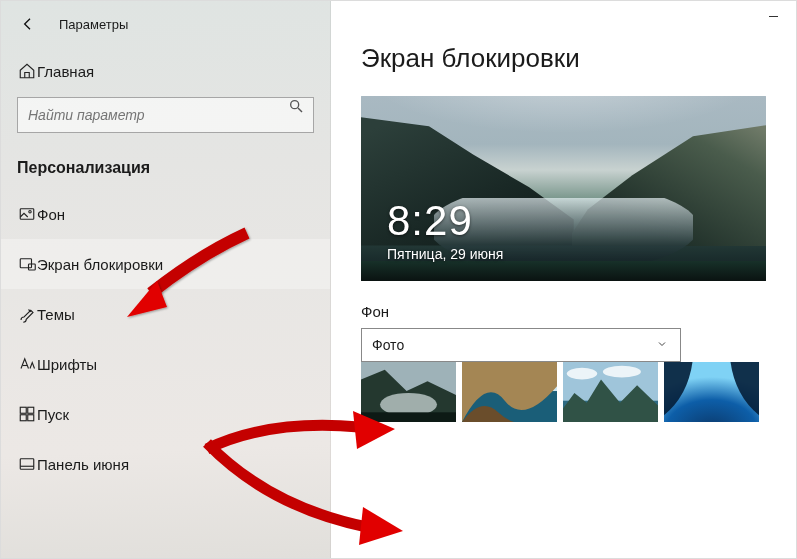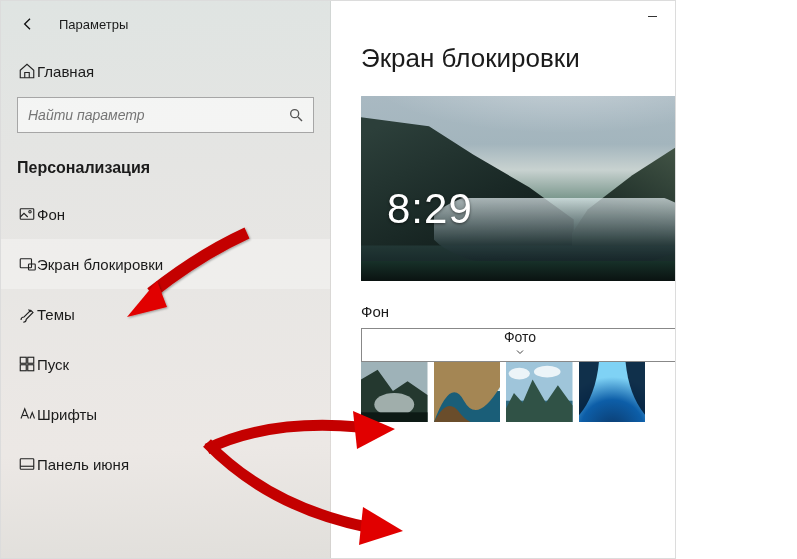--- a/index.html
+++ b/index.html
@@ -1,20 +1,20 @@
 <!DOCTYPE html>
 <html><head>
 <meta charset="utf-8">
 <style>
   * { box-sizing: border-box; margin: 0; padding: 0; }
   html, body { overflow: hidden; }
   body { font-family: "Segoe UI", Tahoma, sans-serif; font-size: 14px; color: #1b1b1b; }
 
   .window {
-    width: 676px; height: 559px; position: relative; background: #15803d;
+    width: 797px; height: 559px; position: relative; background: #15803d;
     border: 1px solid #dcdcdc; overflow: hidden;
   }
 
   
   .sidebar {
     position: absolute; left: 0; top: 0; width: 330px; height: 100%;
     background: linear-gradient(178deg, #dfe4e2 0%, #e5e5e3 30%, #ece8e5 80%, #e1dfdb 100%);
     padding-top: 0;
     border-right: 1px solid rgba(0,0,0,.06);
   }
@@ -34,21 +34,21 @@
     cursor: pointer;
   }
   .nav-row .ic { width: 20px; display:flex; justify-content:center; color:#222; }
   .nav-row .ic svg { width:18px; height:18px; stroke:#222; stroke-width:1.5; fill:none; }
   .nav-row .lbl { font-size: 15px; }
 
   .search-wrap { padding: 0 16px 10px 16px; margin-top: 6px; }
   .search-box {
     position: relative; background: rgba(255,255,255,.6);
     border: 1px solid #a6a6a6; height: 36px;
-    display:flex; align-items:center;
+    display:flex; 
   }
   .search-box input {
     flex:1; border:0; background:transparent; outline:0; height:100%;
     padding: 0 10px; font-size: 14px; font-style: italic; color:#555;
   }
   .search-box .sicon { width: 34px; display:flex; justify-content:center; }
 
   .section-header {
     font-size: 16px; font-weight: 600; padding: 16px 16px 10px 16px;
   }
@@ -88,32 +88,32 @@
   }
   .preview .lake { position:absolute; left:18%; right:18%; top:55%; height:40%;
      background: linear-gradient(180deg, rgba(230,240,244,.7) 0%, rgba(40,60,62,.8) 65%, #0e1a1e 100%);
      clip-path: ellipse(52% 60% at 50% 40%);
      filter: blur(.3px);
   }
   .preview .shore { position:absolute; left:0; right:0; bottom:0; height:20px;
      background: linear-gradient(180deg, #173129 0%, #0a1311 100%);
   }
   .preview .clock {
-    position:absolute; left:26px; top:92px; color:#fff;
+    position:absolute; left:26px; top:104px; color:#fff;
     text-shadow: 0 1px 3px rgba(0,0,0,.55);
   }
   .preview .clock .time { font-size:42px; font-weight:300; letter-spacing:1px; line-height:1; }
   .preview .clock .date { font-size:14px; margin-top:4px; }
 
   .sublabel { font-size:15px; margin-top:22px; margin-bottom:8px; }
 
   .dropdown {
     width: 320px; height: 34px; border:1px solid #888; background:#fff;
     display:flex; align-items:center; justify-content:space-between;
-    padding: 0 12px 0 10px; cursor:pointer; font-size:14px;flex-direction:column;
+    padding: 0 12px 0 10px; cursor:pointer; font-size:14px;
   }
   .dropdown svg { width:12px; height:12px; stroke:#444; fill:none; stroke-width:2; }
 
   .thumbs { display:flex; gap:6px; margin-top:0; }
   .thumb { width:95px; height:60px; cursor:pointer; position:relative; overflow:hidden; }
   .thumb svg { width:100%; height:100%; display:block; }
 
   .browse-btn {
     margin-top:16px; width:170px; height:34px; border:1px solid #8a8a8a;
     background:#ccc; text-align:center; line-height:32px; cursor:pointer;
@@ -190,37 +190,37 @@
           <svg viewBox="0 0 24 24">
               <path d="M4 20 c0-3 2-4 4-4 l9-9 3 3 -9 9 c0 2-1 4-4 4"></path>
               <path d="M14 6 l3 3"></path>
             </svg>
         </span>
         <span class="lbl">Темы</span>
       </div>
       <div class="nav-row">
         <span class="ic">
           <svg viewBox="0 0 24 24">
+              <path d="M4 18 L9 5 L14 18"></path>
+              <path d="M6 14 H12"></path>
+              <path d="M16 18 L19 10 L22 18"></path>
+            </svg>
+        </span>
+        <span class="lbl">Шрифты</span>
+      </div>
+      <div class="nav-row">
+        <span class="ic">
+          <svg viewBox="0 0 24 24">
               <rect x="3" y="3" width="8" height="8"></rect>
               <rect x="13" y="3" width="8" height="8"></rect>
               <rect x="3" y="13" width="8" height="8"></rect>
               <rect x="13" y="13" width="8" height="8"></rect>
             </svg>
         </span>
         <span class="lbl">Пуск</span>
-      </div>
-      <div class="nav-row">
-        <span class="ic">
-          <svg viewBox="0 0 24 24">
-              <path d="M4 18 L9 5 L14 18"></path>
-              <path d="M6 14 H12"></path>
-              <path d="M16 18 L19 10 L22 18"></path>
-            </svg>
-        </span>
-        <span class="lbl">Шрифты</span>
       </div>
       <div class="nav-row">
         <span class="ic">
           <svg viewBox="0 0 24 24">
               <rect x="3" y="5" width="18" height="14" rx="1"></rect>
               <path d="M3 15 H21"></path>
             </svg>
         </span>
         <span class="lbl">Панель июня</span>
       </div>
@@ -239,20 +239,21 @@
     <h1 class="page-title">Экран блокировки</h1>
 
     <div class="preview">
       <div class="sky"></div>
       <div class="mtn-l"></div>
       <div class="mtn-r"></div>
       <div class="lake"></div>
       <div class="shore"></div>
       <div class="clock">
         <div class="time">8:29</div>
+        <div class="date">Пятница, 29 июня</div>
       </div>
     </div>
 
     <div class="sublabel">Фон</div>
 
     <div class="dropdown">
       <span>Фото</span>
       <span><svg viewBox="0 0 24 24">
             <path d="M6 9 L12 15 L18 9"></path>
           </svg></span>

